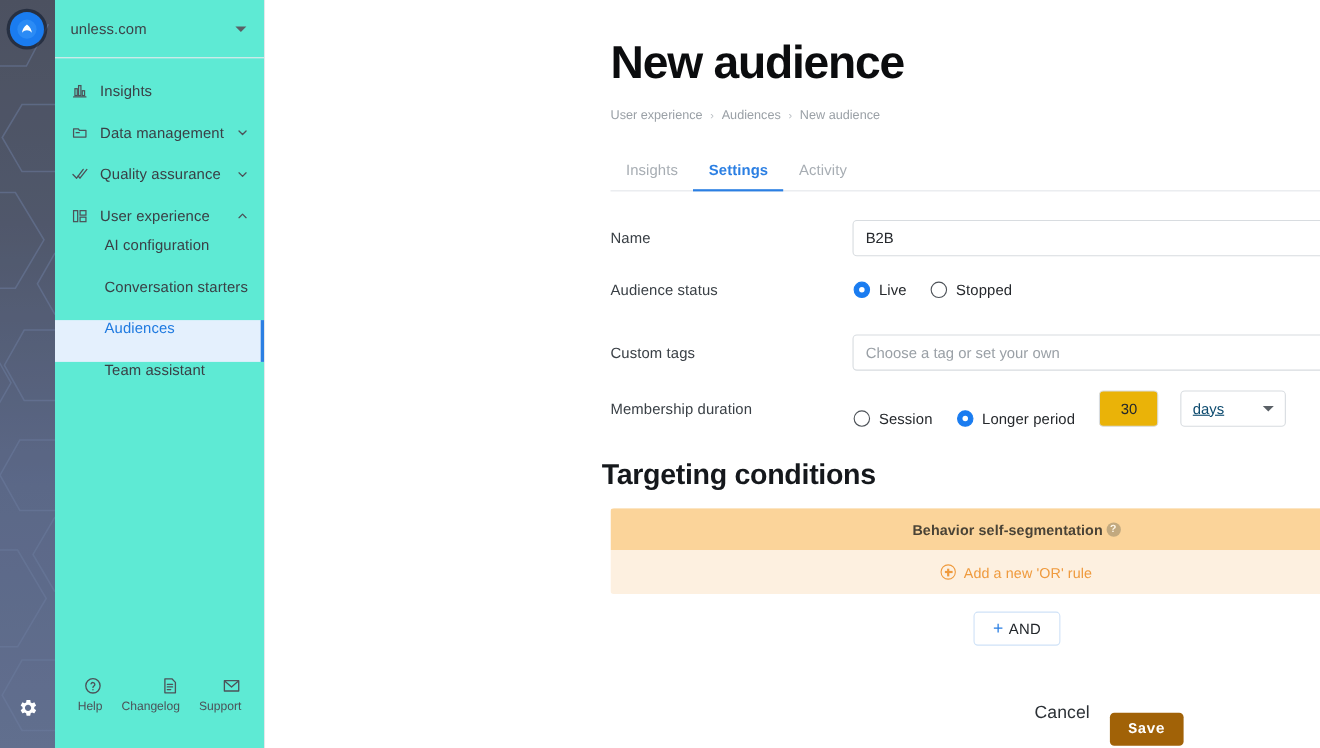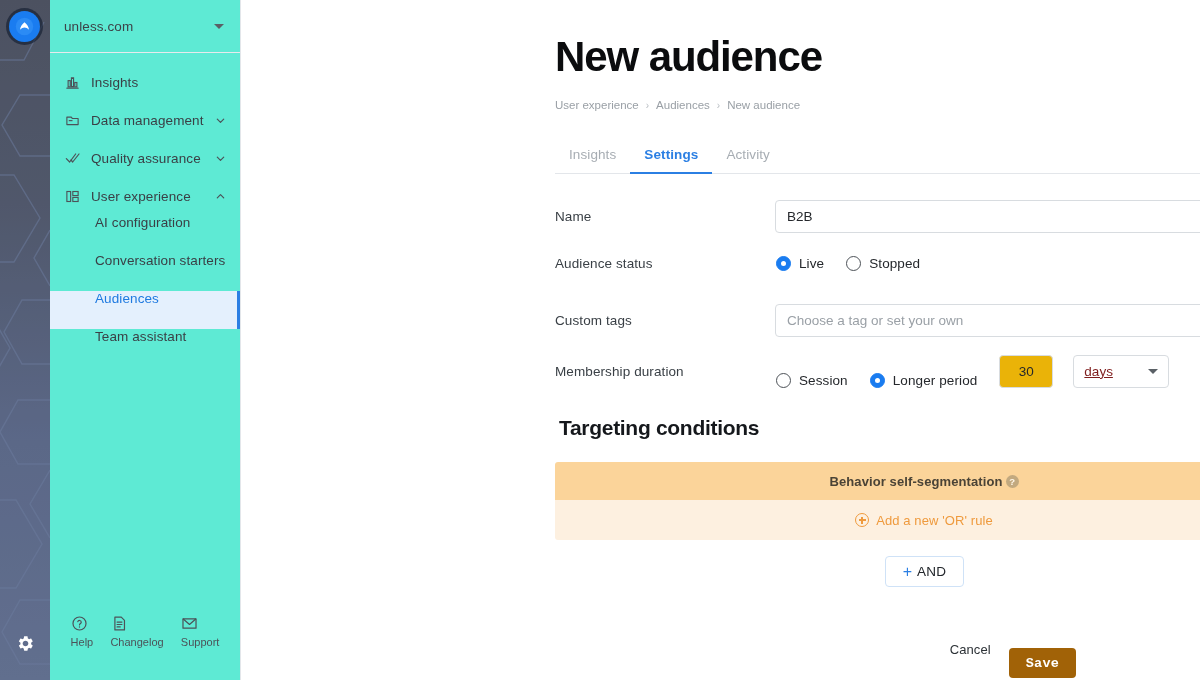--- a/index.html
+++ b/index.html
@@ -65,21 +65,21 @@
   .sub-item.active { background: #e4f0fd; color: #1f7ae0; }
   .sub-item.active::after {
     content: ""; position: absolute; right: 0; top: 0; bottom: 0;
     width: 3px; background: #2b7fe3;
   }
   .sidebar-footer {
     height: 74px; flex: 0 0 74px;
     display: flex; align-items: flex-start; justify-content: space-around;
     padding: 8px 12px 0 12px;
   }
-  .foot-item { display: flex; flex-direction: column; align-items: flex-start; gap: 4px; cursor: pointer; }
+  .foot-item { display: flex; flex-direction: column; align-items: flex-end; gap: 4px; cursor: pointer; }
   .foot-icon { width: 18px; height: 18px; color: #4c5258; display:flex;align-items:center;justify-content:center;}
   .foot-label { font-size: 11px; color: #4c5258; }
 
   
   .main { flex: 1 1 auto; height: 680px; position: relative; background: #fff; overflow: hidden; }
   .page-title {
     position: absolute; left: 314px; top: 36px;
     font-size: 42px; font-weight: 700; color: #0b0c0e;
     letter-spacing: -1.1px; line-height: 1;
   }
@@ -134,26 +134,26 @@
   }
   .radio-label { font-size: 13.5px; color: #25282c; letter-spacing: .1px; }
   .num-input {
     width: 54px; height: 33px; border: 1px solid #d8dce0; border-radius: 4px;
     font-size: 13.5px; color: #25282c; text-align: center;
     font-family: "Liberation Sans", sans-serif; outline: none; background:#eab308;
   }
   .select-box {
     width: 96px; height: 33px; border: 1px solid #d8dce0; border-radius: 4px;
     display: flex; align-items: center; justify-content: space-between;
-    padding: 0 10px; font-size: 13.5px; color: #7f1d1d; cursor: pointer; background:#fff;text-decoration:underline;
+    padding: 0 10px; font-size: 13.5px; color: #0c4a6e; cursor: pointer; background:#fff;text-decoration:underline;
   }
 
   .section-title {
-    position: absolute; left: 318px; top: 416px;
-    font-size: 21px; font-weight: 600; color: #15181c; letter-spacing: -.3px;
+    position: absolute; left: 306px; top: 416px;
+    font-size: 26px; font-weight: 600; color: #15181c; letter-spacing: -.3px;
   }
 
   .cond-card {
     position: absolute; left: 314px; top: 462px; width: 738px;
     border-radius: 3px; overflow: hidden;
   }
   .cond-head {
     height: 38px; background: #fbd49a;
     display: flex; align-items: center; justify-content: center;
     position: relative;
@@ -189,21 +189,21 @@
     cursor: pointer;
   }
   .and-plus { color: #2b7fe3; font-size: 16px; line-height: 1; font-weight: 400; }
   .and-label { font-size: 13.5px; color: #22262b; letter-spacing: .2px; }
 
   .actions {
     position: absolute; right: 124px; top: 620px;
     display: flex; align-items: center; gap: 18px;
   }
   .cancel-btn {
-    font-size: 13px; color: #2c3136; cursor: pointer; background: none; border: none;
+    font-size: 16px; color: #2c3136; cursor: pointer; background: none; border: none;
     font-family: "Liberation Sans", sans-serif; letter-spacing: .1px;
   }
   .save-btn {
     height: 30px; padding: 0 17px; border: none; border-radius: 4px;
     background: #a16207; color: #fff; font-size: 13.5px; font-weight: 700;
     cursor: pointer; font-family: Liberation Mono, monospace; letter-spacing: .2px; margin-top: 28px;
   }
 </style>
 </head>
 <body>

